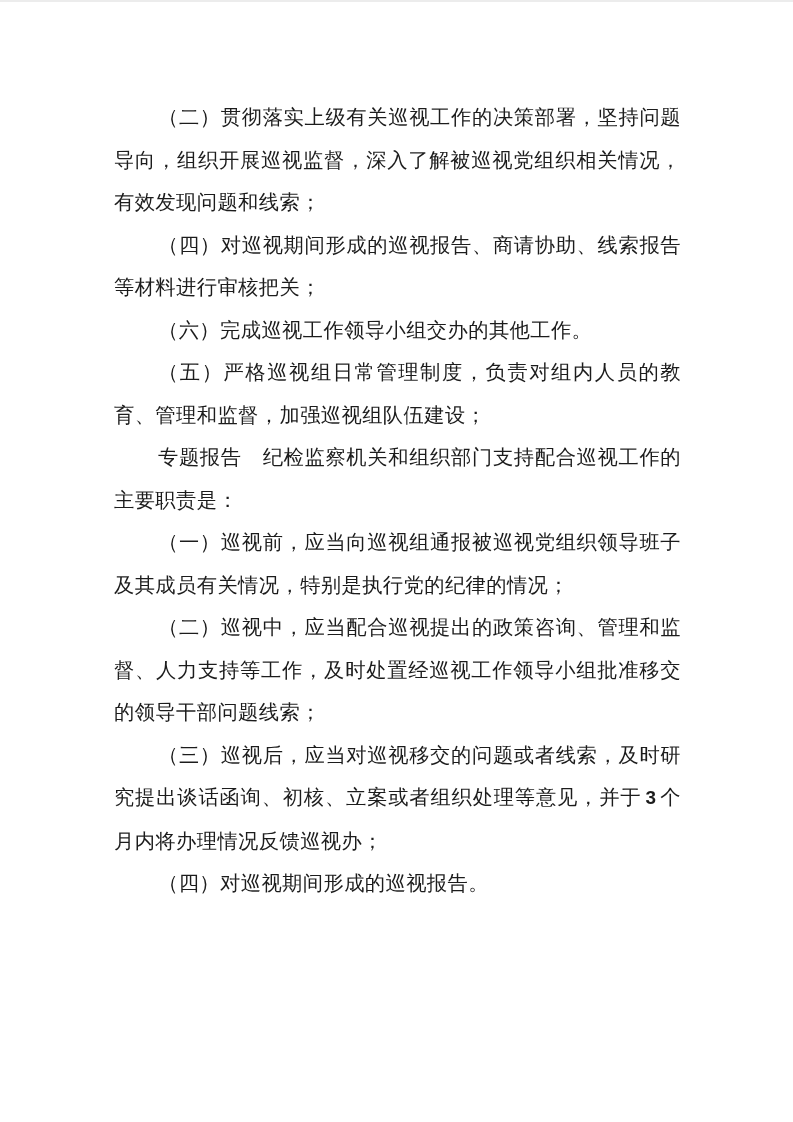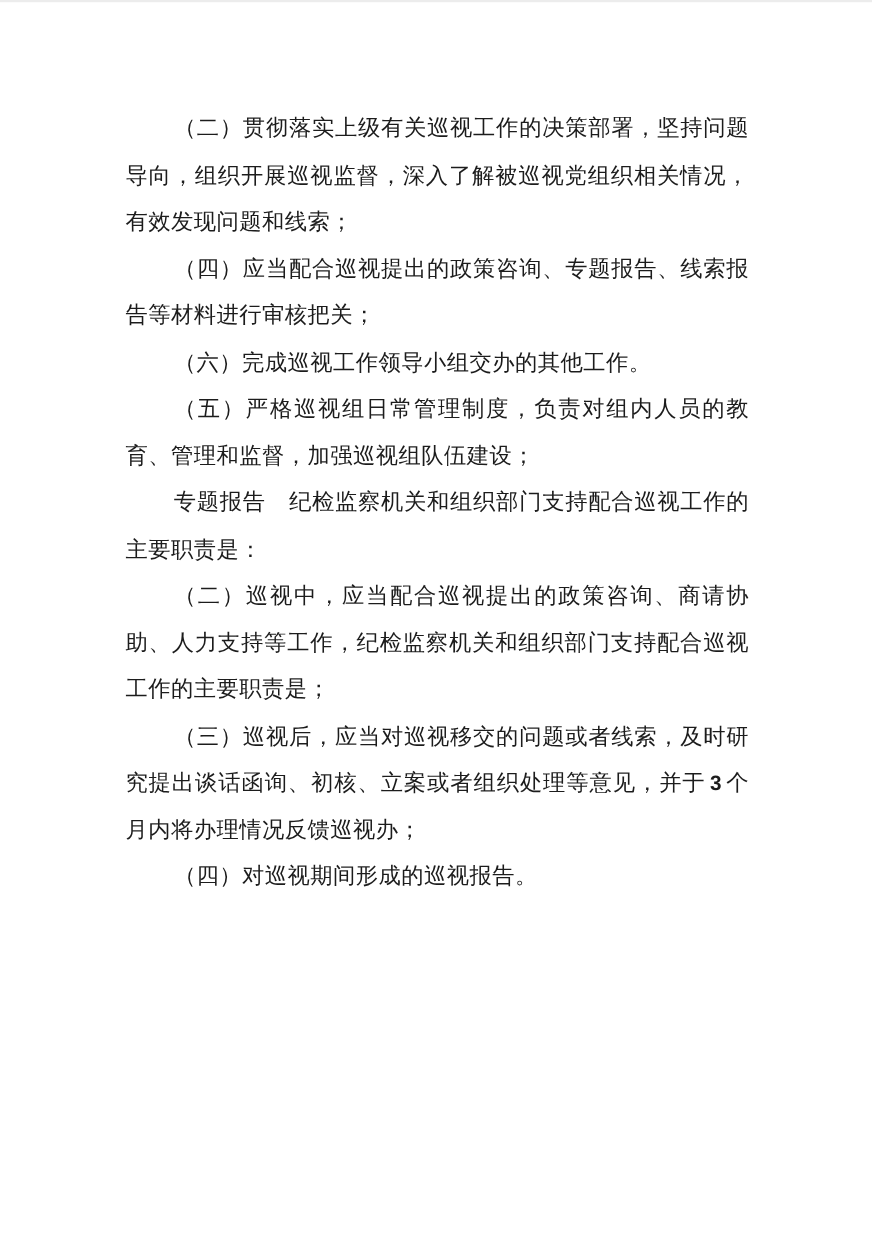--- a/index.html
+++ b/index.html
@@ -42,21 +42,22 @@
     letter-spacing: 0;
     padding: 0 4px;
   }
 </style>
 </head>
 <body>
 
 <div class="page">
   <div class="doc-body">
       <p>（二）贯彻落实上级有关巡视工作的决策部署，坚持问题导向，组织开展巡视监督，深入了解被巡视党组织相关情况，有效发现问题和线索；</p>
-      <p>（四）应当配合巡视提出的政策咨询、专题报告、线索报告等材料进行审核把关；</p>
+      <p>（四）对巡视期间形成的巡视报告、商请协助、线索报告等材料进行审核把关；</p>
       <p>（六）完成巡视工作领导小组交办的其他工作。</p>
       <p>（五）严格巡视组日常管理制度，负责对组内人员的教育、管理和监督，加强巡视组队伍建设；</p>
       <p>专题报告　纪检监察机关和组织部门支持配合巡视工作的主要职责是：</p>
-      <p>（二）巡视中，应当配合巡视提出的政策咨询、商请协助、人力支持等工作，纪检监察机关和组织部门支持配合巡视工作的主要职责是；</p>
+      <p>（一）巡视前，应当向巡视组通报被巡视党组织领导班子及其成员有关情况，特别是执行党的纪律的情况；</p>
+      <p>（二）巡视中，应当配合巡视提出的政策咨询、管理和监督、人力支持等工作，及时处置经巡视工作领导小组批准移交的领导干部问题线索；</p>
       <p>（三）巡视后，应当对巡视移交的问题或者线索，及时研究提出谈话函询、初核、立案或者组织处理等意见，并于<span class="western-num">3</span>个月内将办理情况反馈巡视办；</p>
       <p>（四）对巡视期间形成的巡视报告。</p>
     </div>
 </div>
 
 </body></html>

